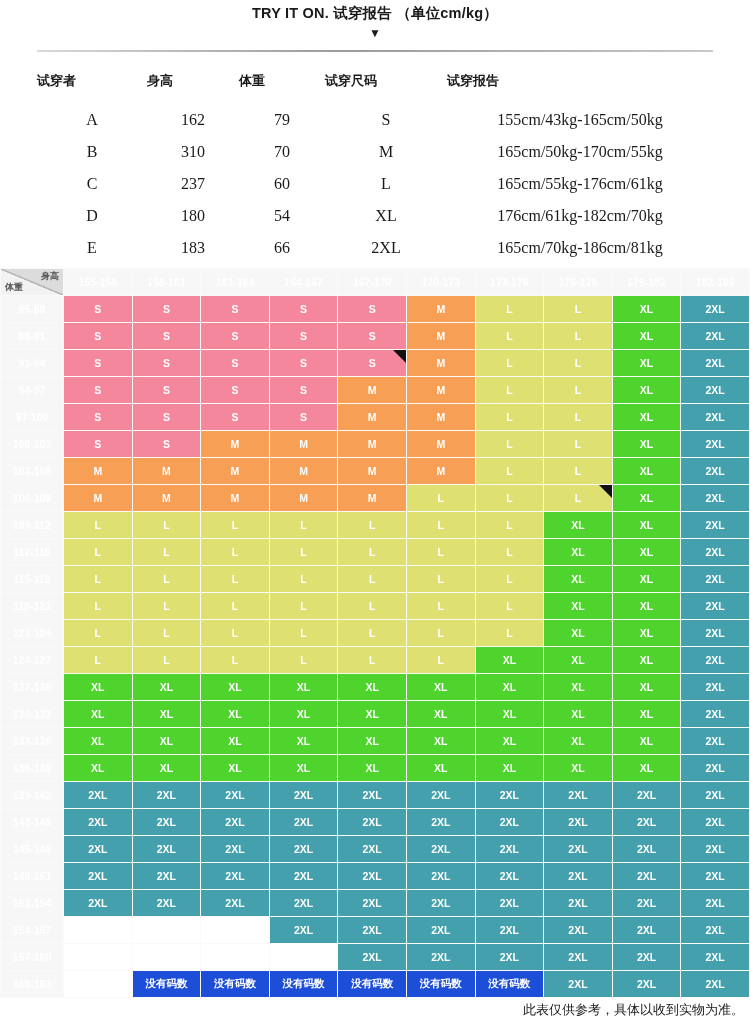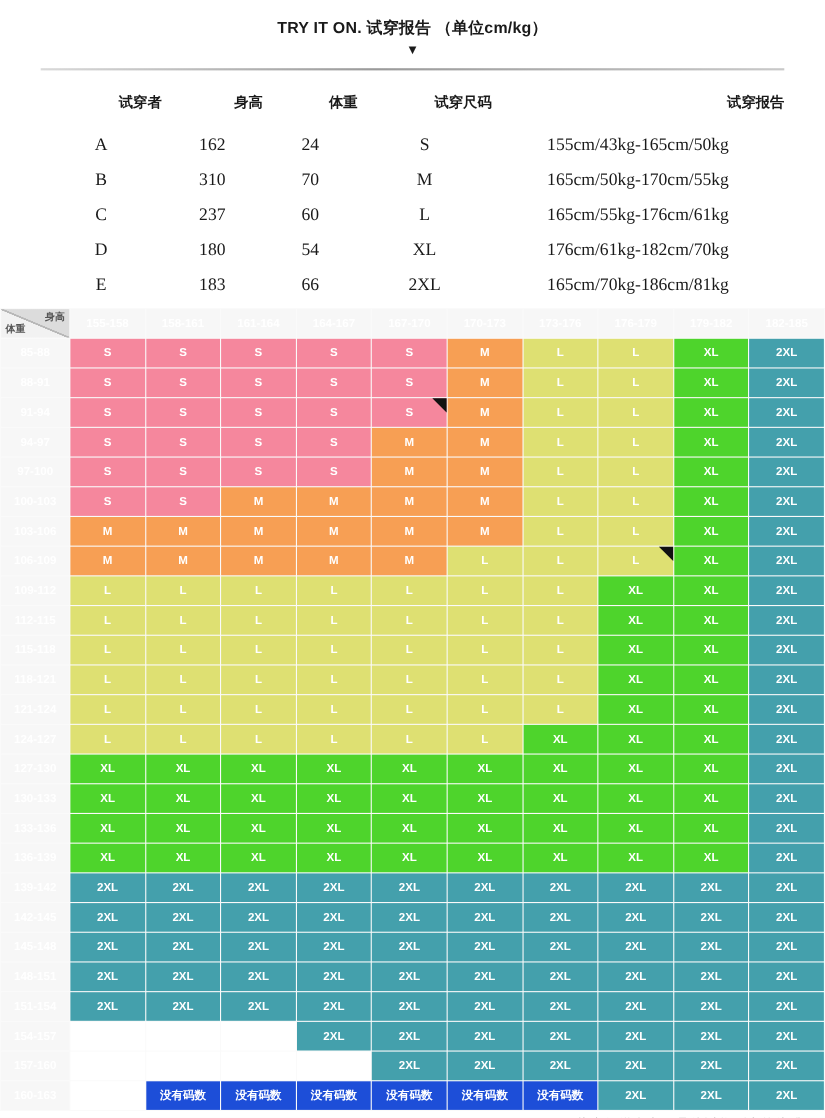--- a/index.html
+++ b/index.html
@@ -17,21 +17,21 @@
     background: #ffffff;
   }
 
   
   .report-title {
     text-align: center;
     font-size: 14.5px;
     font-weight: bold;
     color: #1a1a1a;
     letter-spacing: .2px;
-    padding-top: 16px;
+    padding-top: 4px;
   }
   .arrow-down {
     text-align: center;
     font-size: 12px;
     color: #1a1a1a;
     line-height: 14px;
     margin-top: 3px;
   }
   .rule {
     width: 676px;
@@ -45,21 +45,21 @@
     margin: 0 auto;
     border-collapse: collapse;
     font-family: "Liberation Serif", "DejaVu Serif", serif;
   }
   table.try-table th {
     font-family: "Liberation Sans", "DejaVu Sans", sans-serif;
     font-size: 13px;
     font-weight: bold;
     color: #1a1a1a;
     padding: 20px 0 14px 0;
-    text-align: right;
+    text-align: left;
   }
   table.try-table td {
     font-size: 16px;
     color: #1a1a1a;
     text-align: center;
     padding: 7px 0;
   }
   .c-tester  { width: 110px; }
   .c-height  { width: 92px;  }
   .c-weight  { width: 86px;  }
@@ -176,21 +176,21 @@
         <th>身高</th>
         <th>体重</th>
         <th>试穿尺码</th>
         <th>试穿报告</th>
       </tr>
     </thead>
     <tbody>
         <tr>
           <td>A</td>
           <td>162</td>
-          <td>24</td>
+          <td>79</td>
           <td>S</td>
           <td>155cm/43kg-165cm/50kg</td>
         </tr>
         <tr>
           <td>B</td>
           <td>310</td>
           <td>70</td>
           <td>M</td>
           <td>165cm/50kg-170cm/55kg</td>
         </tr>

